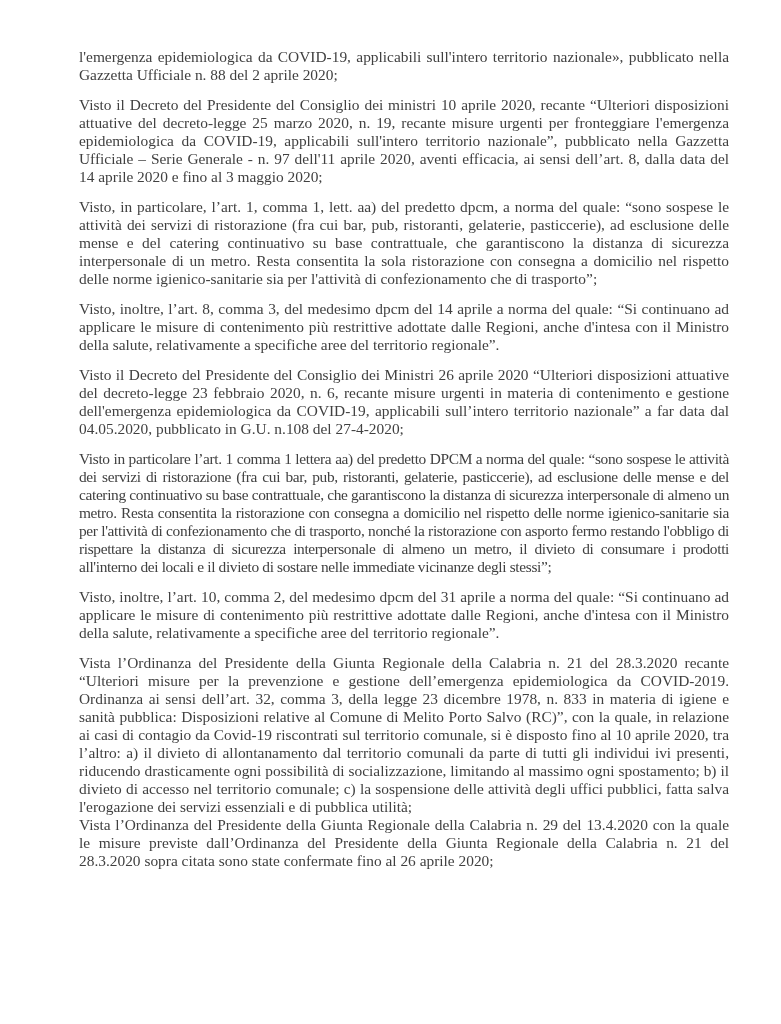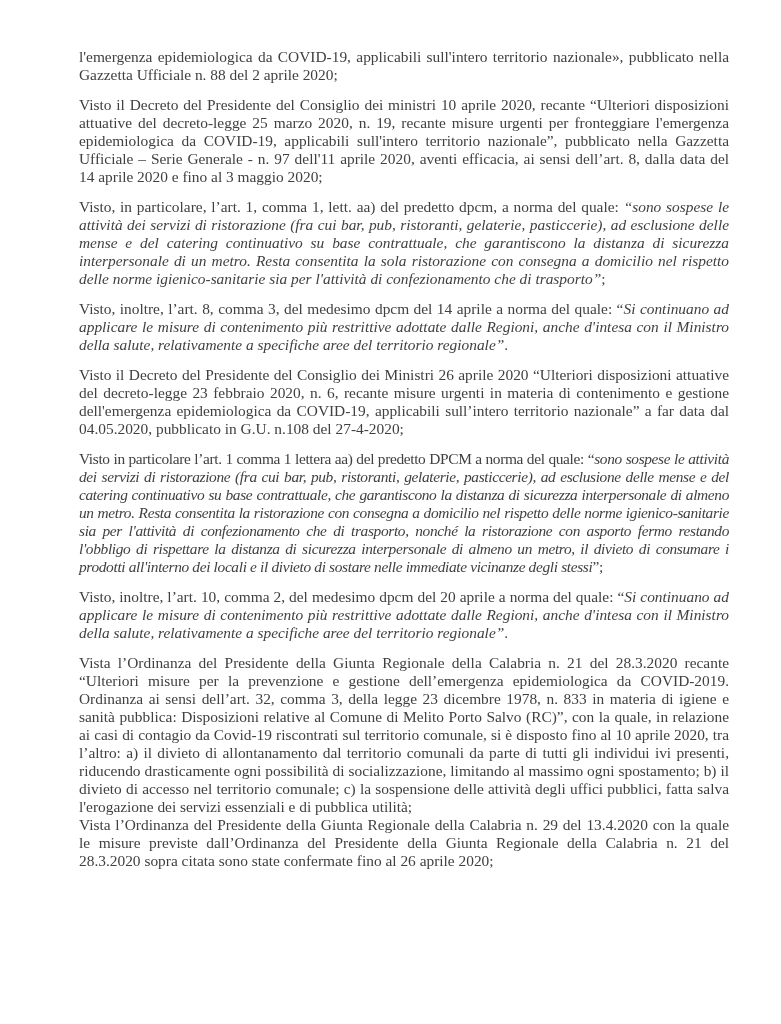--- a/index.html
+++ b/index.html
@@ -5,36 +5,36 @@
   html, body { margin: 0; padding: 0; background: #ffffff; }
   body { width: 781px; height: 1024px; overflow: hidden; position: relative; }
   .page {
     position: absolute; left: 79px; top: 48px; width: 650px;
     font-family: "Liberation Serif", serif; font-size: 15.4px; line-height: 18px;
     color: #404040; text-align: justify;
   }
   .para { margin: 0 0 12px 0; }
   .para.tight { margin-bottom: 0; }
   .para.cond { letter-spacing: -0.35px; }
-  .q { font-style: italic; }
+  .q { }
 </style>
 </head>
 <body>
 
 <div class="page">
   <p class="para"><span>l'emergenza epidemiologica da COVID-19, applicabili sull'intero territorio nazionale», pubblicato nella Gazzetta Ufficiale n. 88 del 2 aprile 2020;</span></p>
 
   <p class="para"><span>Visto il Decreto del Presidente del Consiglio dei ministri 10 aprile 2020, recante “Ulteriori disposizioni attuative del decreto-legge 25 marzo 2020, n. 19, recante misure urgenti per fronteggiare l'emergenza epidemiologica da COVID-19, applicabili sull'intero territorio nazionale”, pubblicato nella Gazzetta Ufficiale – Serie Generale - n. 97 dell'11 aprile 2020, aventi efficacia, ai sensi dell’art. 8, dalla data del 14 aprile 2020 e fino al 3 maggio 2020;</span></p>
 
   <p class="para"><span>Visto, in particolare, l’art. 1, comma 1, lett. aa) del predetto dpcm, a norma del quale: </span><span class="q">“sono sospese le attività dei servizi di ristorazione (fra cui bar, pub, ristoranti, gelaterie, pasticcerie), ad esclusione delle mense e del catering continuativo su base contrattuale, che garantiscono la distanza di sicurezza interpersonale di un metro. Resta consentita la sola ristorazione con consegna a domicilio nel rispetto delle norme igienico-sanitarie sia per l'attività di confezionamento che di trasporto”</span><span>;</span></p>
 
   <p class="para"><span>Visto, inoltre, l’art. 8, comma 3, del medesimo dpcm del 14 aprile a norma del quale: “</span><span class="q">Si continuano ad applicare le misure di contenimento più restrittive adottate dalle Regioni, anche d'intesa con il Ministro della salute, relativamente a specifiche aree del territorio regionale”</span><span>.</span></p>
 
   <p class="para"><span>Visto il Decreto del Presidente del Consiglio dei Ministri 26 aprile 2020 “Ulteriori disposizioni attuative del decreto-legge 23 febbraio 2020, n. 6, recante misure urgenti in materia di contenimento e gestione dell'emergenza epidemiologica da COVID-19, applicabili sull’intero territorio nazionale” a far data dal 04.05.2020, pubblicato in G.U. n.108 del 27-4-2020;</span></p>
 
   <p class="para cond"><span>Visto in particolare l’art. 1 comma 1 lettera aa) del predetto DPCM a norma del quale: “</span><span class="q">sono sospese le attività dei servizi di ristorazione (fra cui bar, pub, ristoranti, gelaterie, pasticcerie), ad esclusione delle mense e del catering continuativo su base contrattuale, che garantiscono la distanza di sicurezza interpersonale di almeno un metro. Resta consentita la ristorazione con consegna a domicilio nel rispetto delle norme igienico-sanitarie sia per l'attività di confezionamento che di trasporto, nonché la ristorazione con asporto fermo restando l'obbligo di rispettare la distanza di sicurezza interpersonale di almeno un metro, il divieto di consumare i prodotti all'interno dei locali e il divieto di sostare nelle immediate vicinanze degli stessi</span><span>”;</span></p>
 
-  <p class="para"><span>Visto, inoltre, l’art. 10, comma 2, del medesimo dpcm del 20 aprile a norma del quale: “</span><span class="q">Si continuano ad applicare le misure di contenimento più restrittive adottate dalle Regioni, anche d'intesa con il Ministro della salute, relativamente a specifiche aree del territorio regionale”</span><span>.</span></p>
+  <p class="para"><span>Visto, inoltre, l’art. 10, comma 2, del medesimo dpcm del 31 aprile a norma del quale: “</span><span class="q">Si continuano ad applicare le misure di contenimento più restrittive adottate dalle Regioni, anche d'intesa con il Ministro della salute, relativamente a specifiche aree del territorio regionale”</span><span>.</span></p>
 
   <p class="para tight"><span>Vista l’Ordinanza del Presidente della Giunta Regionale della Calabria n. 21 del 28.3.2020 recante “Ulteriori misure per la prevenzione e gestione dell’emergenza epidemiologica da COVID-2019. Ordinanza ai sensi dell’art. 32, comma 3, della legge 23 dicembre 1978, n. 833 in materia di igiene e sanità pubblica: Disposizioni relative al Comune di Melito Porto Salvo (RC)”, con la quale, in relazione ai casi di contagio da Covid-19 riscontrati sul territorio comunale, si è disposto fino al 10 aprile 2020, tra l’altro: a) il divieto di allontanamento dal territorio comunali da parte di tutti gli individui ivi presenti, riducendo drasticamente ogni possibilità di socializzazione, limitando al massimo ogni spostamento; b) il divieto di accesso nel territorio comunale; c) la sospensione delle attività degli uffici pubblici, fatta salva l'erogazione dei servizi essenziali e di pubblica utilità;</span></p>
 
   <p class="para tight"><span>Vista l’Ordinanza del Presidente della Giunta Regionale della Calabria n. 29 del 13.4.2020 con la quale le misure previste dall’Ordinanza del Presidente della Giunta Regionale della Calabria n. 21 del 28.3.2020 sopra citata sono state confermate fino al 26 aprile 2020;</span></p>
 </div>
 
 </body></html>

